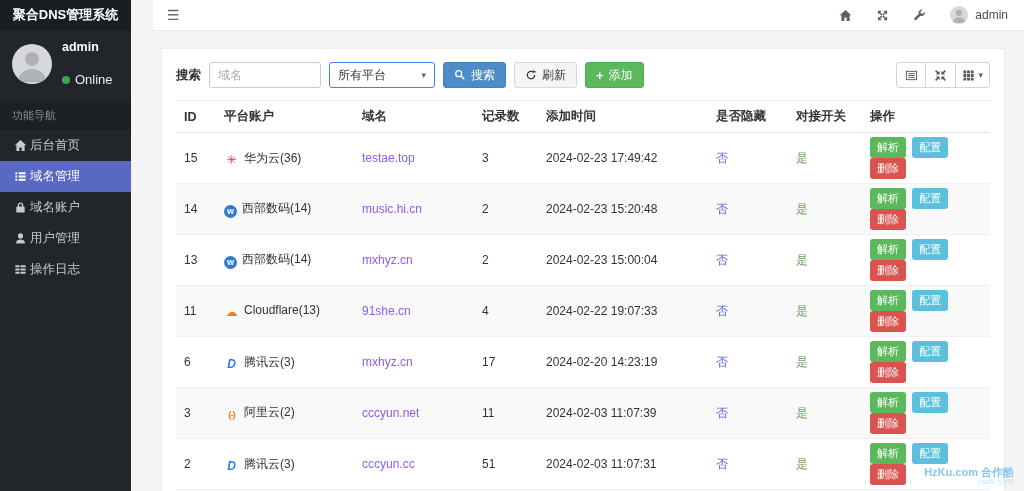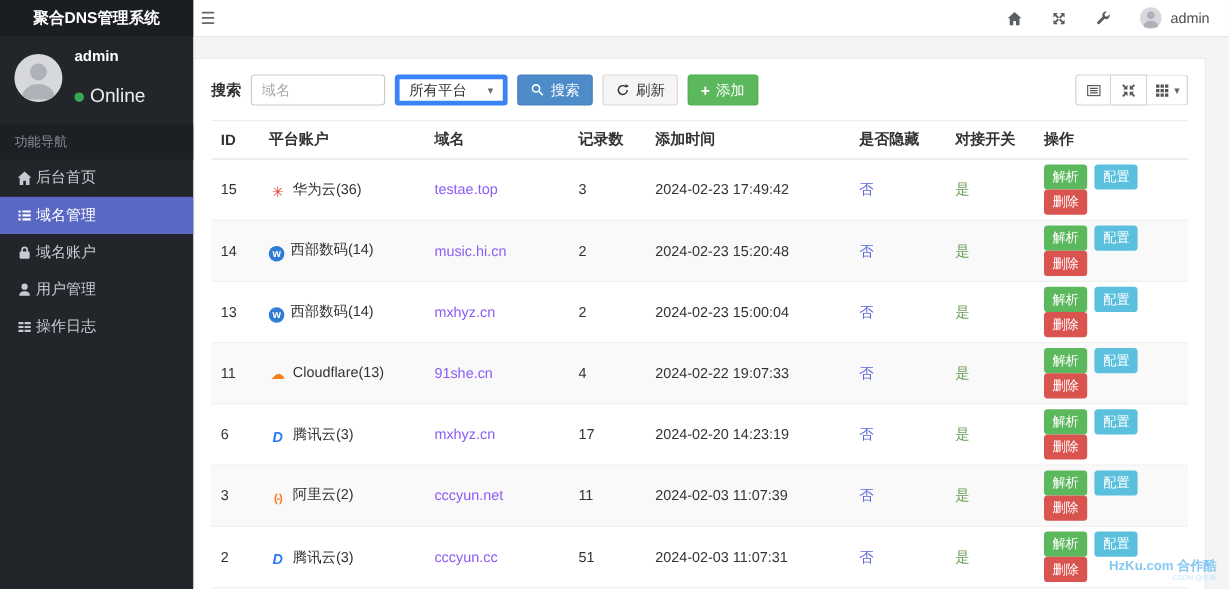--- a/index.html
+++ b/index.html
@@ -5,28 +5,28 @@
   * { box-sizing: border-box; }
   html,body { margin:0; padding:0; }
   body {
     width:1024px; height:491px; position:relative; overflow:hidden;
     font-family:"Liberation Sans","DejaVu Sans",sans-serif;
     background:#f4f4f5; font-size:12px; color:#333;
   }
   svg { display:block; }
 
   
-  .sidebar { position:absolute; left:0; top:0; width:161px; height:491px; background:#222529; z-index:3; }
+  .sidebar { position:absolute; left:0; top:0; width:131px; height:491px; background:#222529; z-index:3; }
   .logo { height:30px; background:#1a1d21; color:#fff; font-size:13px; font-weight:bold;
           display:flex; align-items:center; justify-content:center; cursor:pointer; }
   .user-panel { display:flex; gap:10px; padding:10px 12px 10px; align-items:center; }
   .avatar-lg { width:40px; height:40px; border-radius:50%; background:#d6d8db; overflow:hidden;
                flex:none; display:flex; align-items:flex-end; justify-content:center; }
   .u-name { color:#fff; font-weight:bold; font-size:12.5px; margin-bottom:4px; }
-  .u-status { color:#e9ebed; font-size:16px; display:flex; align-items:center; gap:5px;margin-top:18px; }
+  .u-status { color:#e9ebed; font-size:13px; display:flex; align-items:center; gap:5px;margin-top:18px; }
   .dot { width:8px; height:8px; border-radius:50%; background:#39a654; }
   .nav-header { background:#1c1f23; color:#868d96; font-size:11px; padding:7px 12px; margin-top:4px; }
   .s-item { height:31px; display:flex; align-items:center; gap:3px; padding:0 14px;
             color:#c6cbd2; font-size:12.5px; cursor:pointer; }
   .s-item svg { width:13px; height:13px; flex:none; }
   .s-item.active { background:#5968c3; color:#fff; }
 
   
   .navbar { position:absolute; left:153px; top:0; right:0; height:31px; background:#fff;
             border-bottom:1px solid #e7e7e7; display:flex; align-items:center; z-index:2; }
@@ -40,21 +40,21 @@
 
   
   .content { position:absolute; left:153px; top:31px; right:0; bottom:0; background:#f4f4f5; }
   .card { margin:17px 19px 0 8px; background:#fff; border:1px solid #ececec; padding:13px 14px 12px; }
 
   .toolbar { display:flex; align-items:center; gap:8px; }
   .lbl-search { font-weight:bold; font-size:12.5px; color:#333; }
   .inp { width:112px; height:26px; border:1px solid #ccc; border-radius:3px; padding:0 8px;
          font-size:12px; color:#333; font-family:inherit; }
   .inp::placeholder { color:#a9a9a9; }
-  .sel { width:94px; height:26px; border:4px solid #3b82f6; border-radius:3px; display:flex;
+  .sel { width:106px; height:26px; border:1px solid #3b82f6; border-radius:3px; display:flex;
          align-items:center; justify-content:space-between; padding:0 8px; font-size:12px;
          background:#fff; cursor:pointer; }
   .caret { font-size:9px; color:#666; }
   .btn { height:26px; border-radius:3px; border:1px solid transparent; font-size:12px;
          display:inline-flex; align-items:center; gap:5px; padding:0 10px; cursor:pointer;
          font-family:inherit; }
   .btn-primary { background:#4d8bc9; border-color:#4681bd; color:#fff; }
   .btn-default { background:#f5f5f5; border-color:#d9d9d9; color:#333; }
   .btn-success { background:#5cb85c; border-color:#4cae4c; color:#fff; }
   .plus { font-weight:bold; font-size:13px; line-height:1; }

